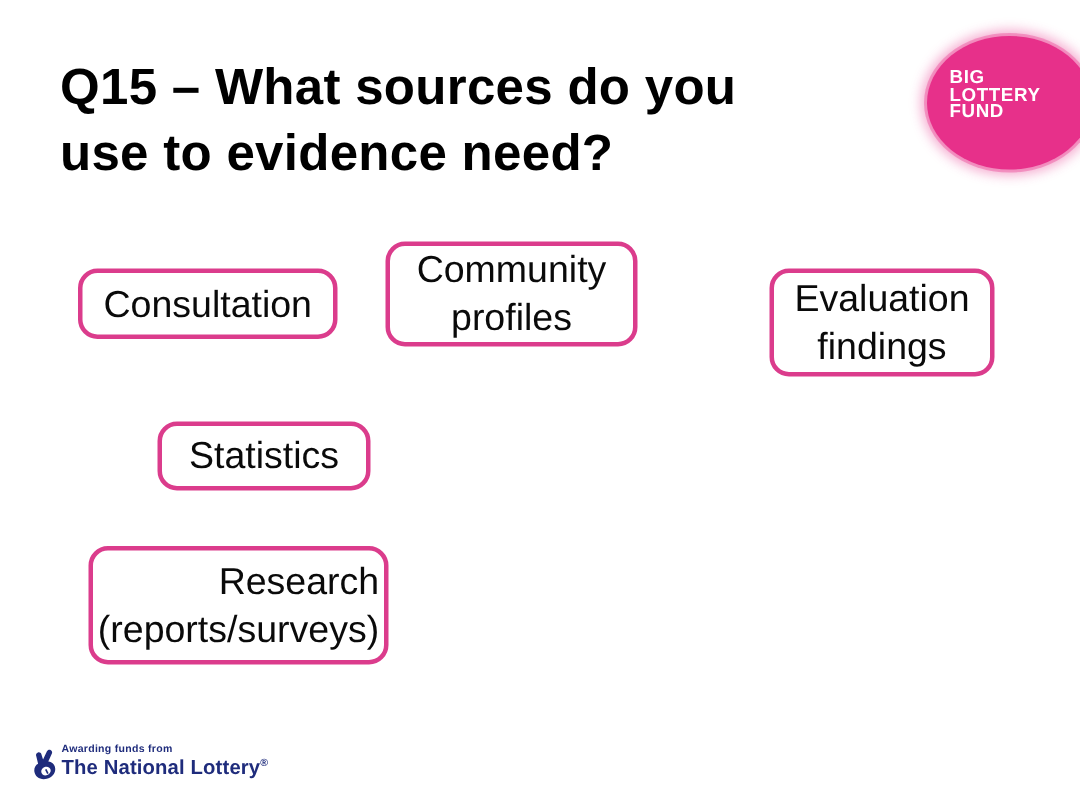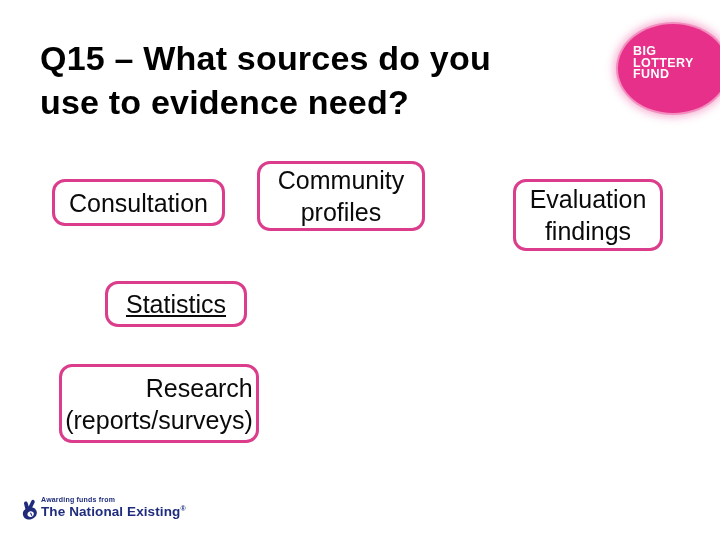--- a/index.html
+++ b/index.html
@@ -61,21 +61,21 @@
     justify-content: center;
     text-align: center;
     color: #0a0a0a;
     font-size: 25px;
     line-height: 1.28;
     white-space: pre-line;
   }
   .box-consultation { left: 52px;  top: 179px; width: 173px; height: 47px; text-align: right; }
   .box-community    { left: 257px; top: 161px; width: 168px; height: 70px; }
   .box-evaluation   { left: 513px; top: 163px; width: 150px; height: 72px; margin-top: 16px; }
-  .box-statistics   { left: 105px; top: 281px; width: 142px; height: 46px; text-decoration: underline; }
+  .box-statistics   { left: 105px; top: 281px; width: 142px; height: 46px; }
   .box-existing     { left: 326px; top: 258px; width: 260px; height: 115px; }
   .box-research     { left: 59px;  top: 364px; width: 200px; height: 79px; text-align: right; }
   .box-strategies   { left: 477px; top: 408px; width: 150px; height: 45px; }
   
   .nl-footer {
     position: absolute;
     left: 21px;
     top: 496px;
     display: flex;
     align-items: flex-start;
@@ -135,18 +135,18 @@
 
   <div class="nl-footer">
     <svg class="nl-hand" viewBox="0 0 17 22">
       <path fill="#1f2c7c" d="M8.2 21.5c-3.4 0-5.9-2.1-6.3-5.1-.3-2.3.7-4.3 2.5-5.2L3.1 5.9c-.3-1 .2-2 1.2-2.3 1-.3 2 .2 2.3 1.2l1.1 3.6 2.6-5.5c.4-.9 1.5-1.3 2.4-.9.9.4 1.3 1.5.9 2.4l-2.4 5.2c2.5.3 4.4 2.1 4.6 4.7.3 3.3-2.2 6.1-5.6 6.9-.7.2-1.4.3-2 .3z"></path>
       <path fill="#ffffff" d="M9.3 13.2c-1.8.4-3 1.9-2.8 3.5.2 1.5 1.7 2.5 3.5 2.2 1.8-.4 3-1.9 2.8-3.5-.2-1.5-1.7-2.5-3.5-2.2z"></path>
       <path fill="#1f2c7c" d="M10 14.6l1.4 2.9-1 .5-1.4-2.9z"></path>
     </svg>
     <div class="nl-texts">
       <div class="nl-tagline">Awarding funds from</div>
       <div class="nl-brand">
-        <span>The National Existing</span><sup>®</sup>
+        <span>The National Lottery</span><sup>®</sup>
       </div>
     </div>
   </div>
 
 </div>
 
 </body></html>

